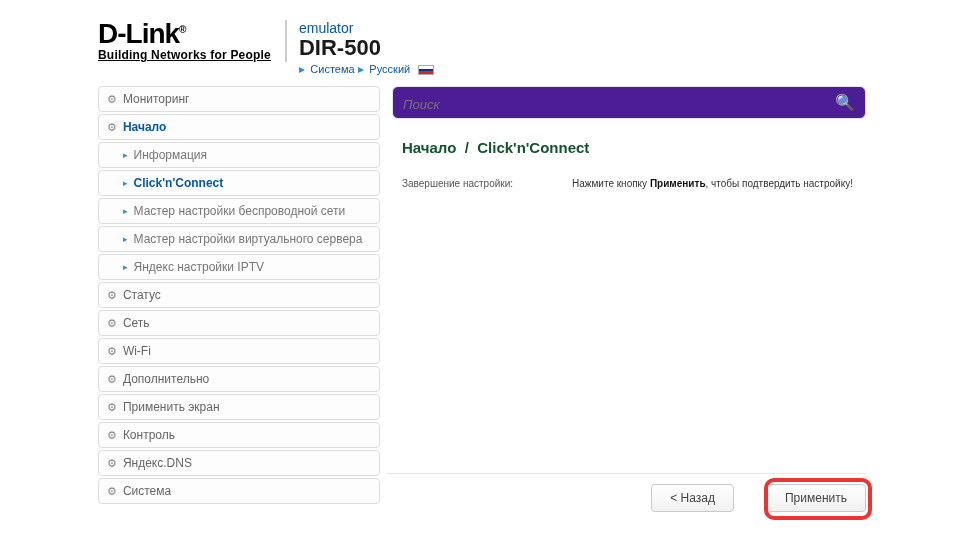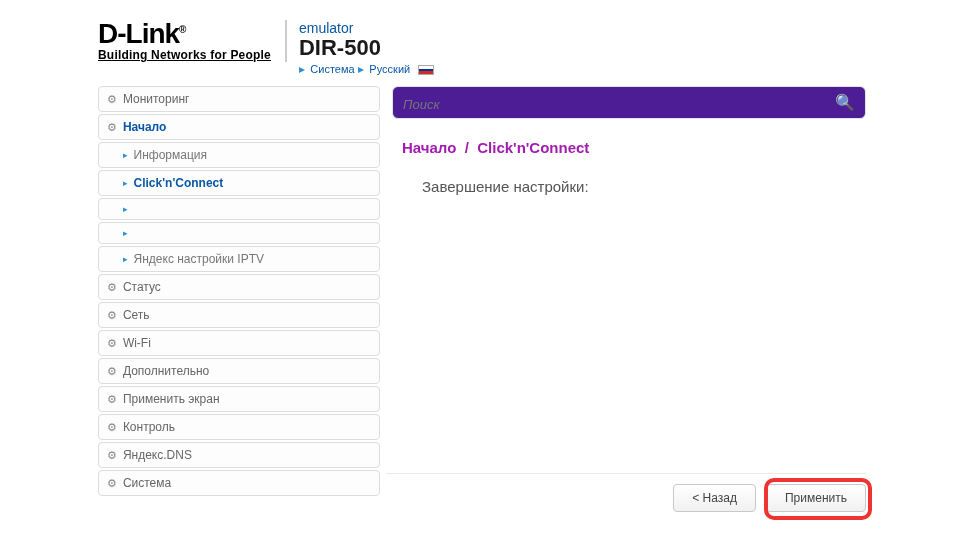--- a/index.html
+++ b/index.html
@@ -28,28 +28,28 @@
 .sb-sub { border: 1px solid #ddd; border-radius: 4px; background: #fdfdfd; padding: 5px 8px 5px 24px; margin-bottom: 2px; color: #777; cursor: pointer; display: flex; align-items: center; }
 .sb-sub .sb-chev { color: #2c8fcf; margin-right: 6px; font-size: 9px; }
 .sb-sub.active .sb-label { color: #0a58a5; font-weight: bold; }
 
 .main { flex: 1; position: relative; }
 .search-wrap { border: 1px solid #e4e4e4; border-radius: 6px; padding: 6px 10px; background: #4c1d95; display: flex; align-items: flex-end; }
 .search-input { border: none; background: transparent; outline: none; flex: 1; font-size: 13px; color: #888; font-style: italic; }
 .search-icon { color: #999; font-size: 16px; }
 
 .content { padding: 20px 10px 0 10px; }
-.bc { color: #a21caf; font-weight: bold; font-size: 15px; margin-bottom: 22px; }
-.row-info { display: flex; font-size: 15px; color: #444; margin-left: 20px; }
+.bc { color: #14532d; font-weight: bold; font-size: 15px; margin-bottom: 22px; }
+.row-info { display: flex; font-size: 10px; color: #444; }
 .row-label { width: 170px; color: #555; }
 .row-val { flex: 1; color: #333; }
 .row-val b { color: #111; }
 
 .footer { position: absolute; left: 320px; right: 28px; bottom: 46px; border-top: 1px solid #e8e8e8; padding-top: 10px; display: flex; justify-content: flex-end; gap: 10px; }
-.btn { border: 1px solid #c8c8c8; border-radius: 4px; background: linear-gradient(#fff,#f1f1f1); padding: 6px 18px; font-size: 12px; color: #444; cursor: pointer; }
+.btn { border: 1px solid #c8c8c8; border-radius: 4px; background: linear-gradient(#fff,#f1f1f1); padding: 6px 18px; font-size: 12px; color: #444; cursor: pointer; margin-left: 22px; }
 .highlight-ring { position: absolute; right: 22px; bottom: 38px; width: 108px; height: 42px; border: 4px solid #e33; border-radius: 10px; pointer-events: none; }
 </style>
 </head>
 <body>
 
 <div class="page">
   <div class="header">
     <div class="logo-block">
       <div class="logo-text"><span>D-Link</span><sup>®</sup></div>
       <div class="logo-tag">Building Networks for People</div>
@@ -81,23 +81,25 @@
       <div class="sb-sub">
         <span class="sb-chev">▸</span>
         <span class="sb-label">Информация</span>
       </div>
       <div class="sb-sub active">
         <span class="sb-chev">▸</span>
         <span class="sb-label">Click'n'Connect</span>
       </div>
       <div class="sb-sub">
         <span class="sb-chev">▸</span>
+        <span class="sb-label">Мастер настройки беспроводной сети</span>
       </div>
       <div class="sb-sub">
         <span class="sb-chev">▸</span>
+        <span class="sb-label">Мастер настройки виртуального сервера</span>
       </div>
       <div class="sb-sub">
         <span class="sb-chev">▸</span>
         <span class="sb-label">Яндекс настройки IPTV</span>
       </div>
 
       <div class="sb-item">
         <span class="sb-gear">⚙</span>
         <span class="sb-label">Статус</span>
       </div>
@@ -138,20 +140,23 @@
       </div>
 
       <div class="content">
         <div class="bc">
           <span>Начало</span>
           &nbsp;<span>/</span>&nbsp;
           <span>Click'n'Connect</span>
         </div>
         <div class="row-info">
           <div class="row-label">Завершение настройки:</div>
+          <div class="row-val">
+            <span>Нажмите кнопку </span><b>Применить</b><span>, чтобы подтвердить настройку!</span>
+          </div>
         </div>
       </div>
     </div>
   </div>
 
   <div class="footer">
     <button class="btn">&lt; Назад</button>
     <button class="btn">Применить</button>
   </div>
   <div class="highlight-ring"></div>

